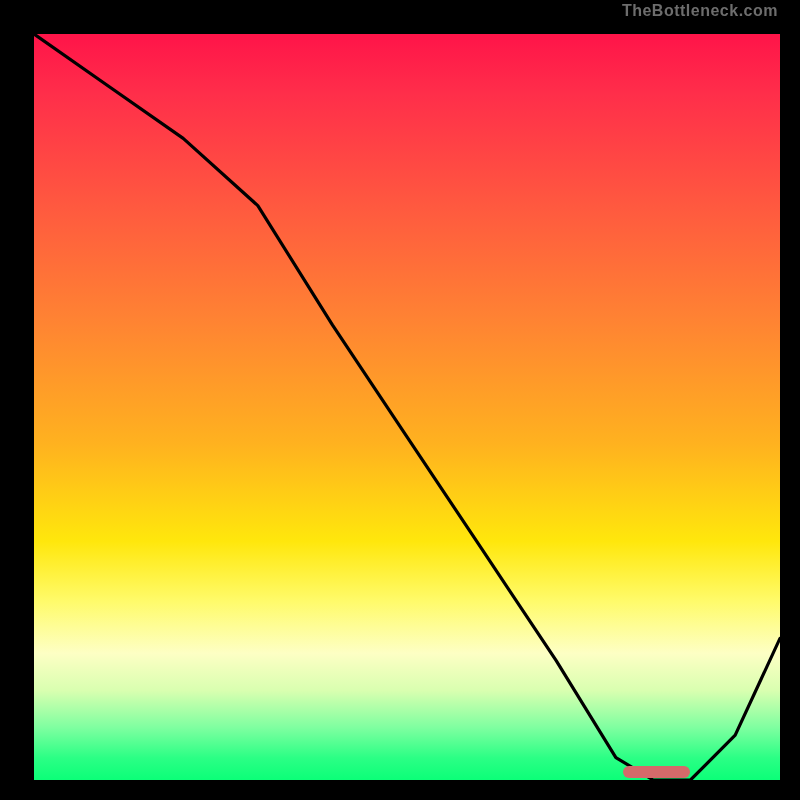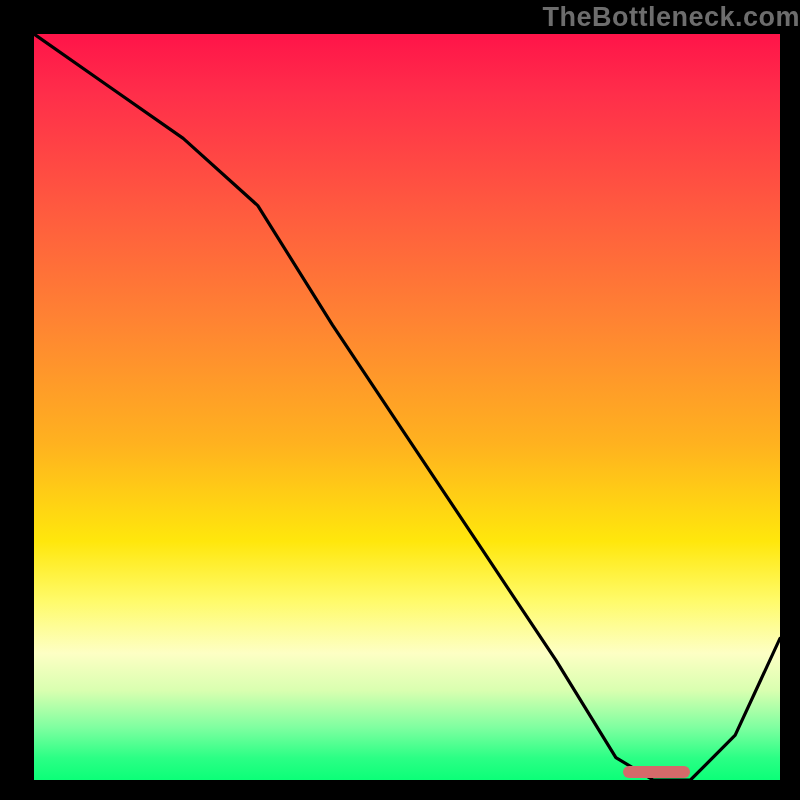--- a/index.html
+++ b/index.html
@@ -13,23 +13,23 @@
   }
   .frame {
     position: relative;
     width: 800px;
     height: 800px;
     background: #000;
   }
   .attribution {
     position: absolute;
     top: 2px;
-    right: 0;
+    right: 22px;
     color: #6d6d6d;
-    font-size: 27px;
+    font-size: 16px;
     font-weight: bold;
     letter-spacing: 0.5px;
     margin-left: 36px;
   }
   .plot {
     position: absolute;
     left: 34px;
     top: 34px;
     width: 746px;   
     height: 746px;  

